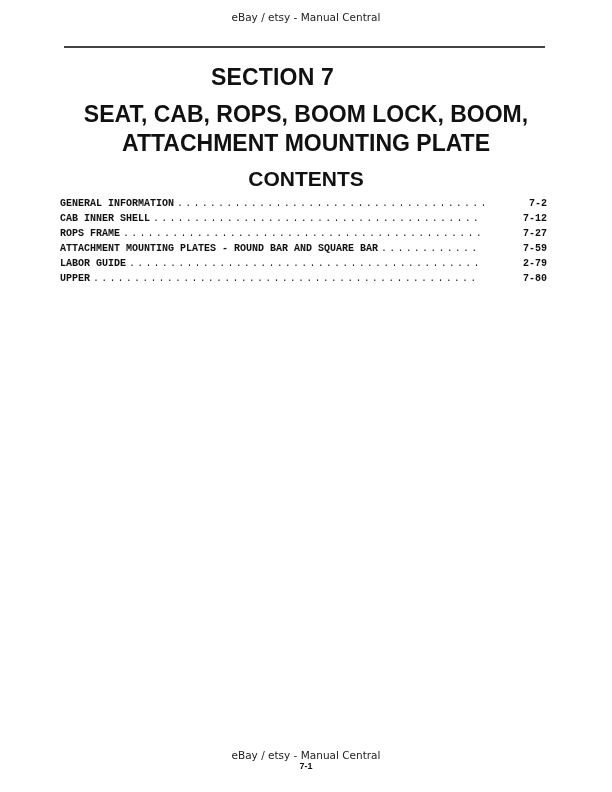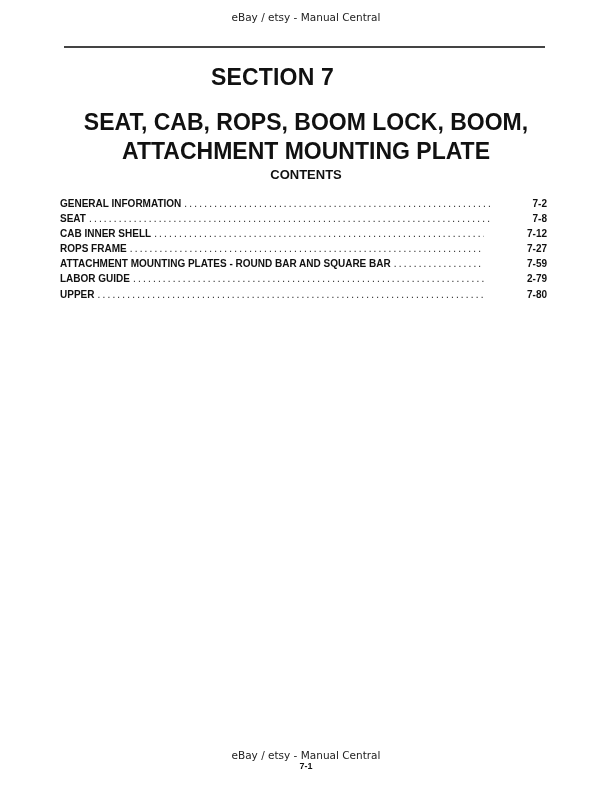--- a/index.html
+++ b/index.html
@@ -38,48 +38,48 @@
       left: 0;
       width: 545px;
       text-align: center;
       font-family: "Liberation Sans", sans-serif;
       font-weight: bold;
       font-size: 23px;
       letter-spacing: 0.2px;
     }
     .subtitle {
       position: absolute;
-      top: 108px;
+      top: 100px;
       left: 0;
       width: 612px;
       text-align: center;
       font-family: "Liberation Sans", sans-serif;
       font-weight: bold;
       font-size: 23px;
       line-height: 29px;
     }
     .contents-heading {
       position: absolute;
       top: 167px;
       left: 0;
       width: 612px;
       text-align: center;
       font-family: "Liberation Sans", sans-serif;
       font-weight: bold;
-      font-size: 13px;
+      font-size: 21px;
     }
     .toc {
       position: absolute;
       top: 196px;
       left: 60px;
       width: 487px;
       margin: 0;
       padding: 0;
       list-style: none;
-      font-family: Liberation Sans, sans-serif;
+      font-family: Liberation Mono, monospace;
       font-weight: bold;
       font-size: 10px;
     }
     .toc-row {
       display: flex;
       align-items: baseline;
       height: 15.1px;
       line-height: 15.1px;
       white-space: nowrap;
     }
@@ -139,25 +139,20 @@
 
 <div class="contents-heading">CONTENTS</div>
 
 <ul class="toc">
   <li class="toc-row">
     <span class="toc-label">GENERAL INFORMATION</span>
     <span class="toc-dots"></span>
     <span class="toc-page">7-2</span>
   </li>
   <li class="toc-row">
-    <span class="toc-label">SEAT</span>
-    <span class="toc-dots"></span>
-    <span class="toc-page">7-8</span>
-  </li>
-  <li class="toc-row">
     <span class="toc-label">CAB INNER SHELL</span>
     <span class="toc-dots"></span>
     <span class="toc-page">7-12</span>
   </li>
   <li class="toc-row">
     <span class="toc-label">ROPS FRAME</span>
     <span class="toc-dots"></span>
     <span class="toc-page">7-27</span>
   </li>
   <li class="toc-row">

